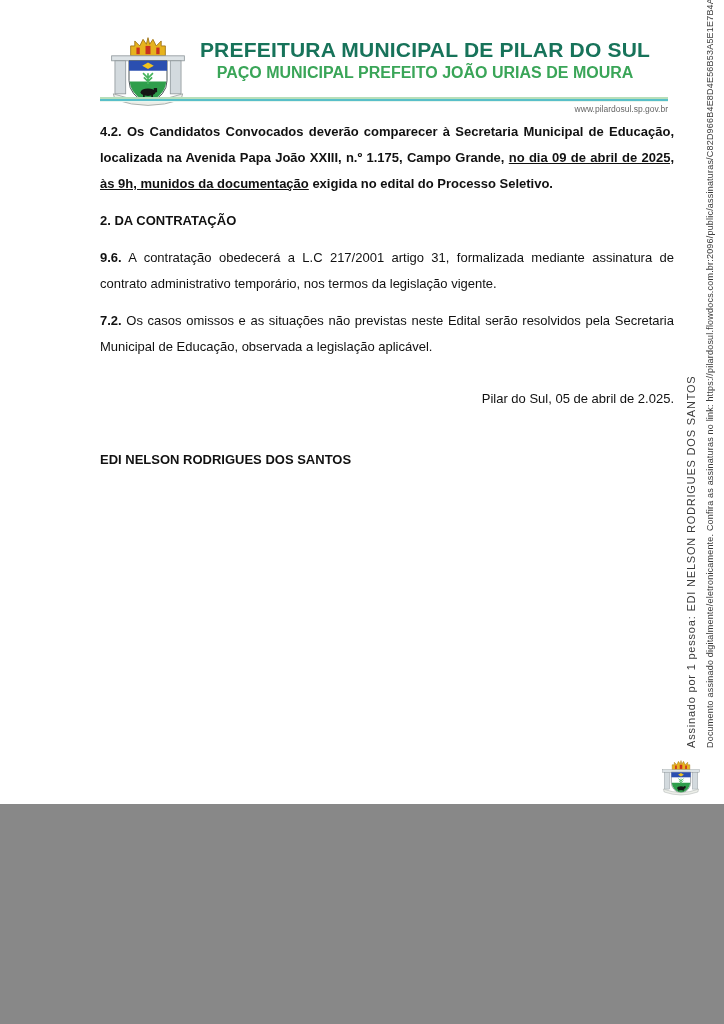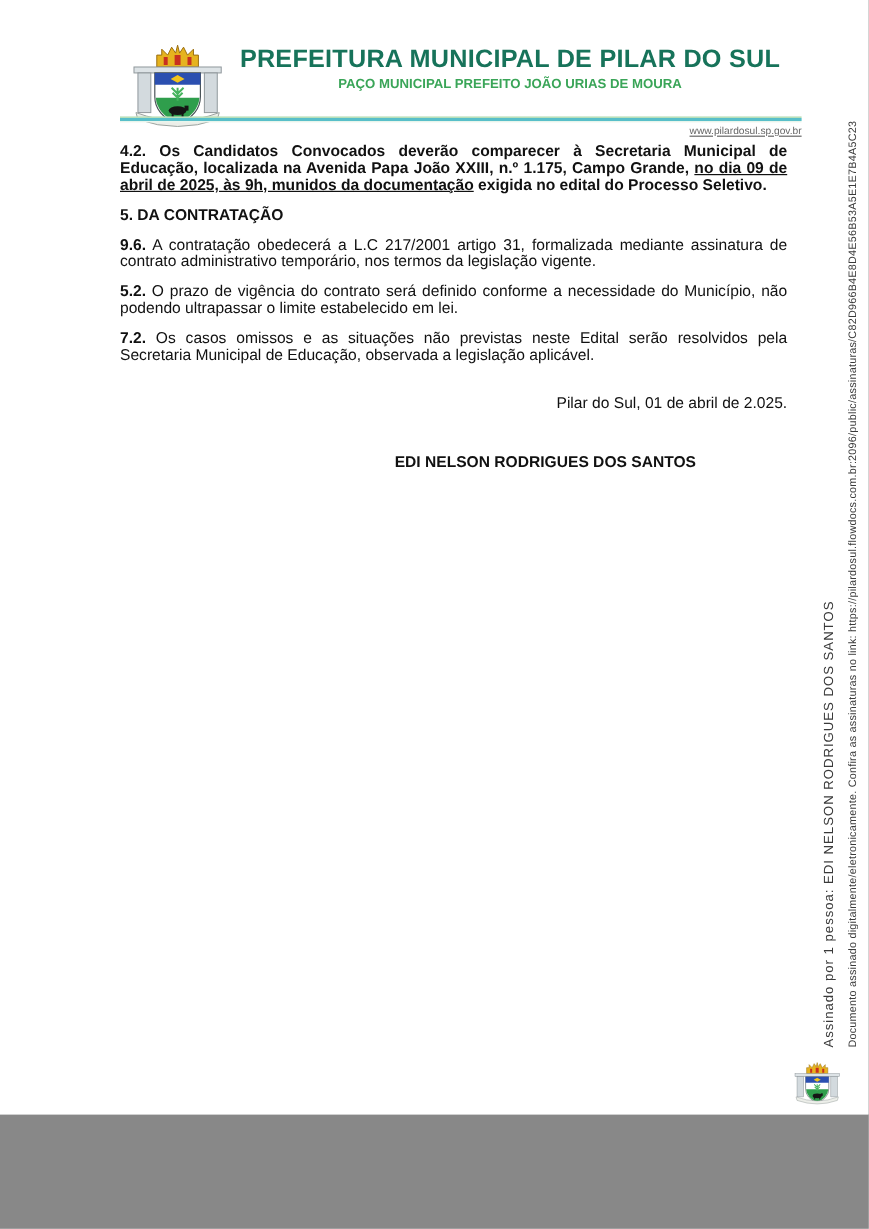--- a/index.html
+++ b/index.html
@@ -1,46 +1,46 @@
 <!DOCTYPE html>
 <html><head>
 <meta charset="utf-8">
 <style>
   html,body { margin:0; padding:0; background:#888; }
   .page {
     position:relative;
-    width:724px; height:929px;
+    width:724px; height:804px;
     margin:0 auto;
     background:#ffffff;
     overflow:hidden;
     font-family:"Liberation Sans", sans-serif;
     color:#111;
   }
 
   
   .header { position:absolute; left:100px; right:56px; top:36px; height:62px; }
   .logo-header { position:absolute; left:6px; top:0; width:84px; height:76px; }
   .header-text { margin:2px 10px 0 92px; text-align:center; }
   .hdr-title { font-size:21px; font-weight:bold; letter-spacing:0.2px; white-space:nowrap; }
-  .hdr-subtitle { font-size:11px; font-weight:bold; margin-top:2px; white-space:nowrap; }
+  .hdr-subtitle { font-size:16px; font-weight:bold; margin-top:2px; white-space:nowrap; }
   .hdr-address { font-size:9.5px; margin-top:4px; color:#222; white-space:nowrap; }
   .divider { position:absolute; left:100px; right:56px; top:97px; height:5px;
              background:linear-gradient(#b8dfb9 0 35%, #58bfc9 35% 75%, #e9f5ec 75% 100%); }
-  .website { position:absolute; right:56px; top:104px; font-size:8.5px; color:#666;text-decoration:underline; }
+  .website { position:absolute; right:56px; top:104px; font-size:8.5px; color:#666; }
 
   
-  .content { position:absolute; left:100px; right:68px; top:119px;
-             font-size:13px; line-height:14px; }
+  .content { position:absolute; left:100px; right:50px; top:119px;
+             font-size:13px; line-height:26px; }
   .content p { margin:0 0 11px 0; }
   .para { text-align:justify; }
   .bold { font-weight:bold; }
   .heading { font-weight:bold; }
   .underline { text-decoration:underline; }
   .dateline { text-align:right; margin-top:26px !important; }
-  .sig-block { width:480px; text-align:right; font-weight:bold; }
+  .sig-block { width:480px; text-align:left; font-weight:bold; }
   .sig-name { margin-top:35px !important; }
   .sig-role { margin-top:12px !important; }
 
   
   .vertical-sig {
     position:absolute; right:4px; top:152px; bottom:56px;
     writing-mode:vertical-rl; transform:rotate(180deg);
     color:#3a3a3a; white-space:nowrap;
   }
   .vertical-sig span { display:block; line-height:19px; }
@@ -80,31 +80,30 @@
       <div class="hdr-title" style="color:#17735A">PREFEITURA MUNICIPAL DE PILAR DO SUL</div>
       <div class="hdr-subtitle" style="color:#3AA558">PAÇO MUNICIPAL PREFEITO JOÃO URIAS DE MOURA</div>
     </div>
   </div>
   <div class="divider"></div>
   <div class="website">www.pilardosul.sp.gov.br</div>
 
   <div class="content">
     <p class="para bold"><span>4.2. Os Candidatos Convocados deverão comparecer à Secretaria Municipal de Educação, localizada na Avenida Papa João XXIII, n.º 1.175, Campo Grande, </span><span class="underline">no dia 09 de abril de 2025, às 9h, munidos da documentação</span><span> exigida no edital do Processo Seletivo.</span></p>
 
-    <p class="heading">5. DA CONTRATAÇÃO</p>
+    <p class="heading">2. DA CONTRATAÇÃO</p>
 
     <p class="para"><b>9.6.</b><span> A contratação obedecerá a L.C 217/2001 artigo 31, formalizada mediante assinatura de contrato administrativo temporário, nos termos da legislação vigente.</span></p>
 
-    <p class="para"><b>5.2.</b><span> O prazo de vigência do contrato será definido conforme a necessidade do Município, não podendo ultrapassar o limite estabelecido em lei.</span></p>
 
 
     <p class="para"><b>7.2.</b><span> Os casos omissos e as situações não previstas neste Edital serão resolvidos pela Secretaria Municipal de Educação, observada a legislação aplicável.</span></p>
 
 
-    <p class="dateline">Pilar do Sul, 01 de abril de 2.025.</p>
+    <p class="dateline">Pilar do Sul, 05 de abril de 2.025.</p>
 
     <div class="sig-block">
       <p class="sig-name">EDI NELSON RODRIGUES DOS SANTOS</p>
     </div>
   </div>
 
   <div class="vertical-sig">
     <span class="vs-line1">Assinado por 1 pessoa: EDI NELSON RODRIGUES DOS SANTOS</span>
     <span class="vs-line2">Documento assinado digitalmente/eletronicamente. Confira as assinaturas no link: https://pilardosul.flowdocs.com.br:2096/public/assinaturas/C82D966B4E8D4E56B53A5E1E7B4A5C23</span>
   </div>

